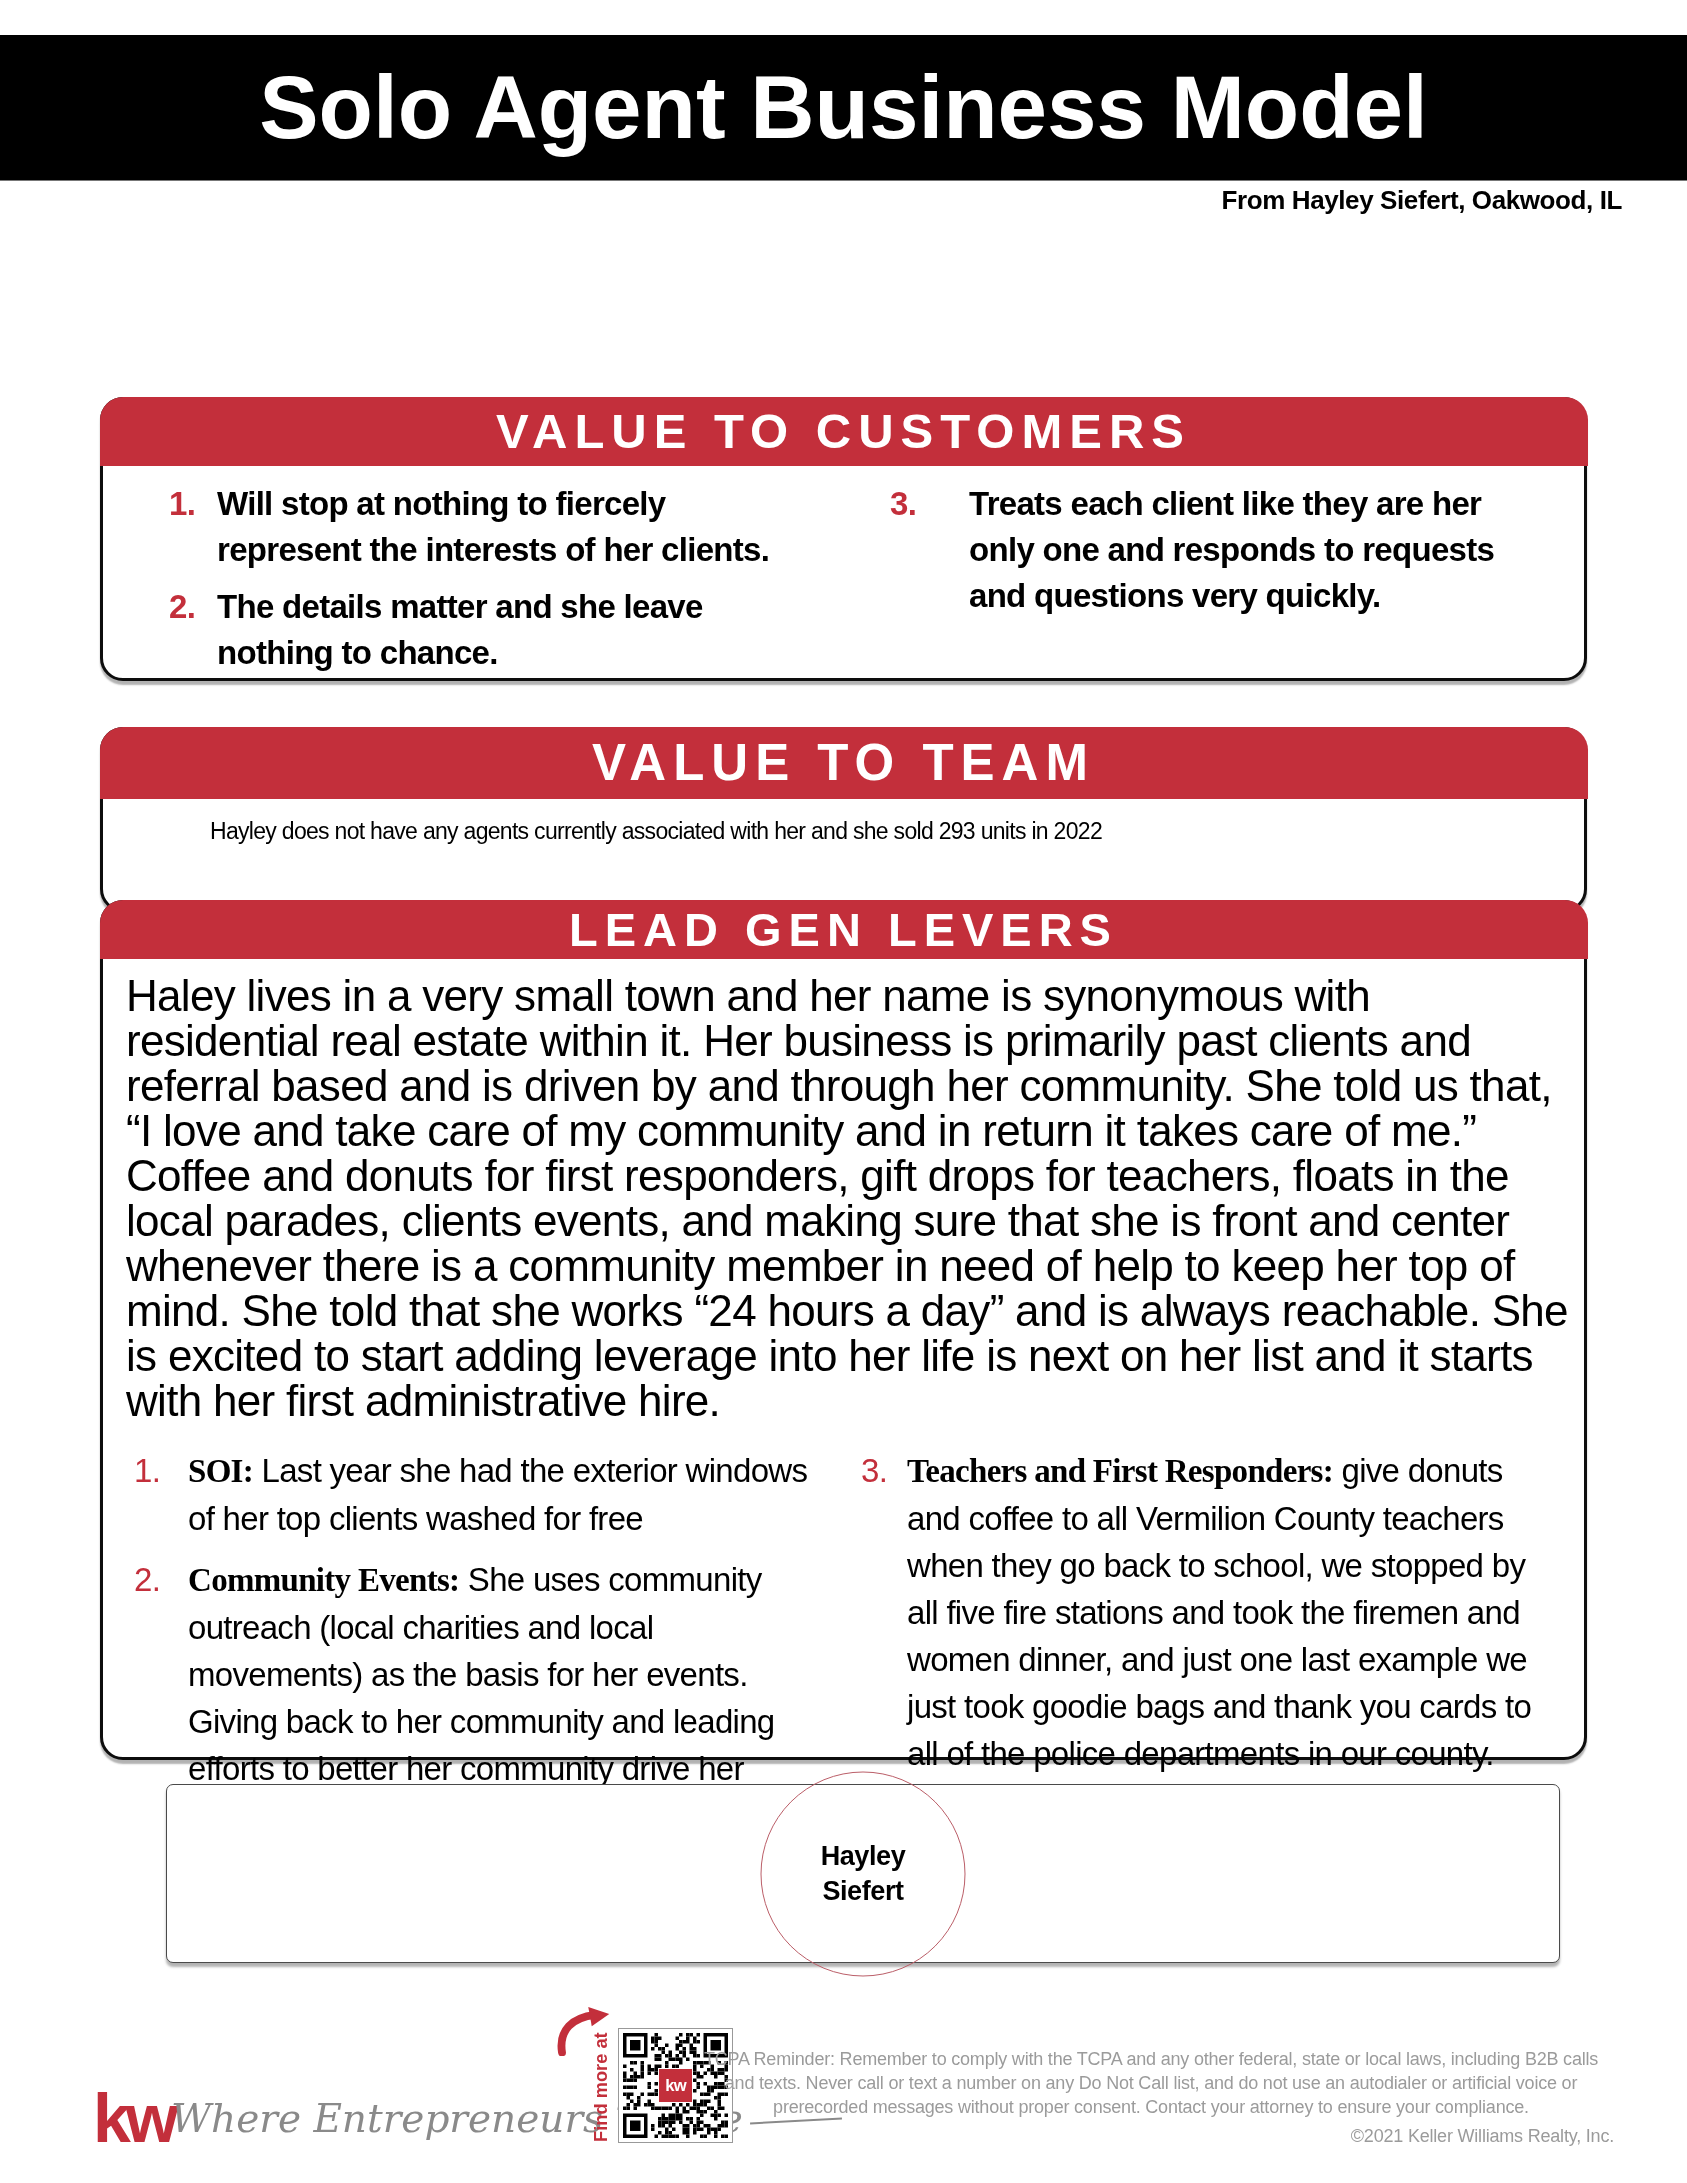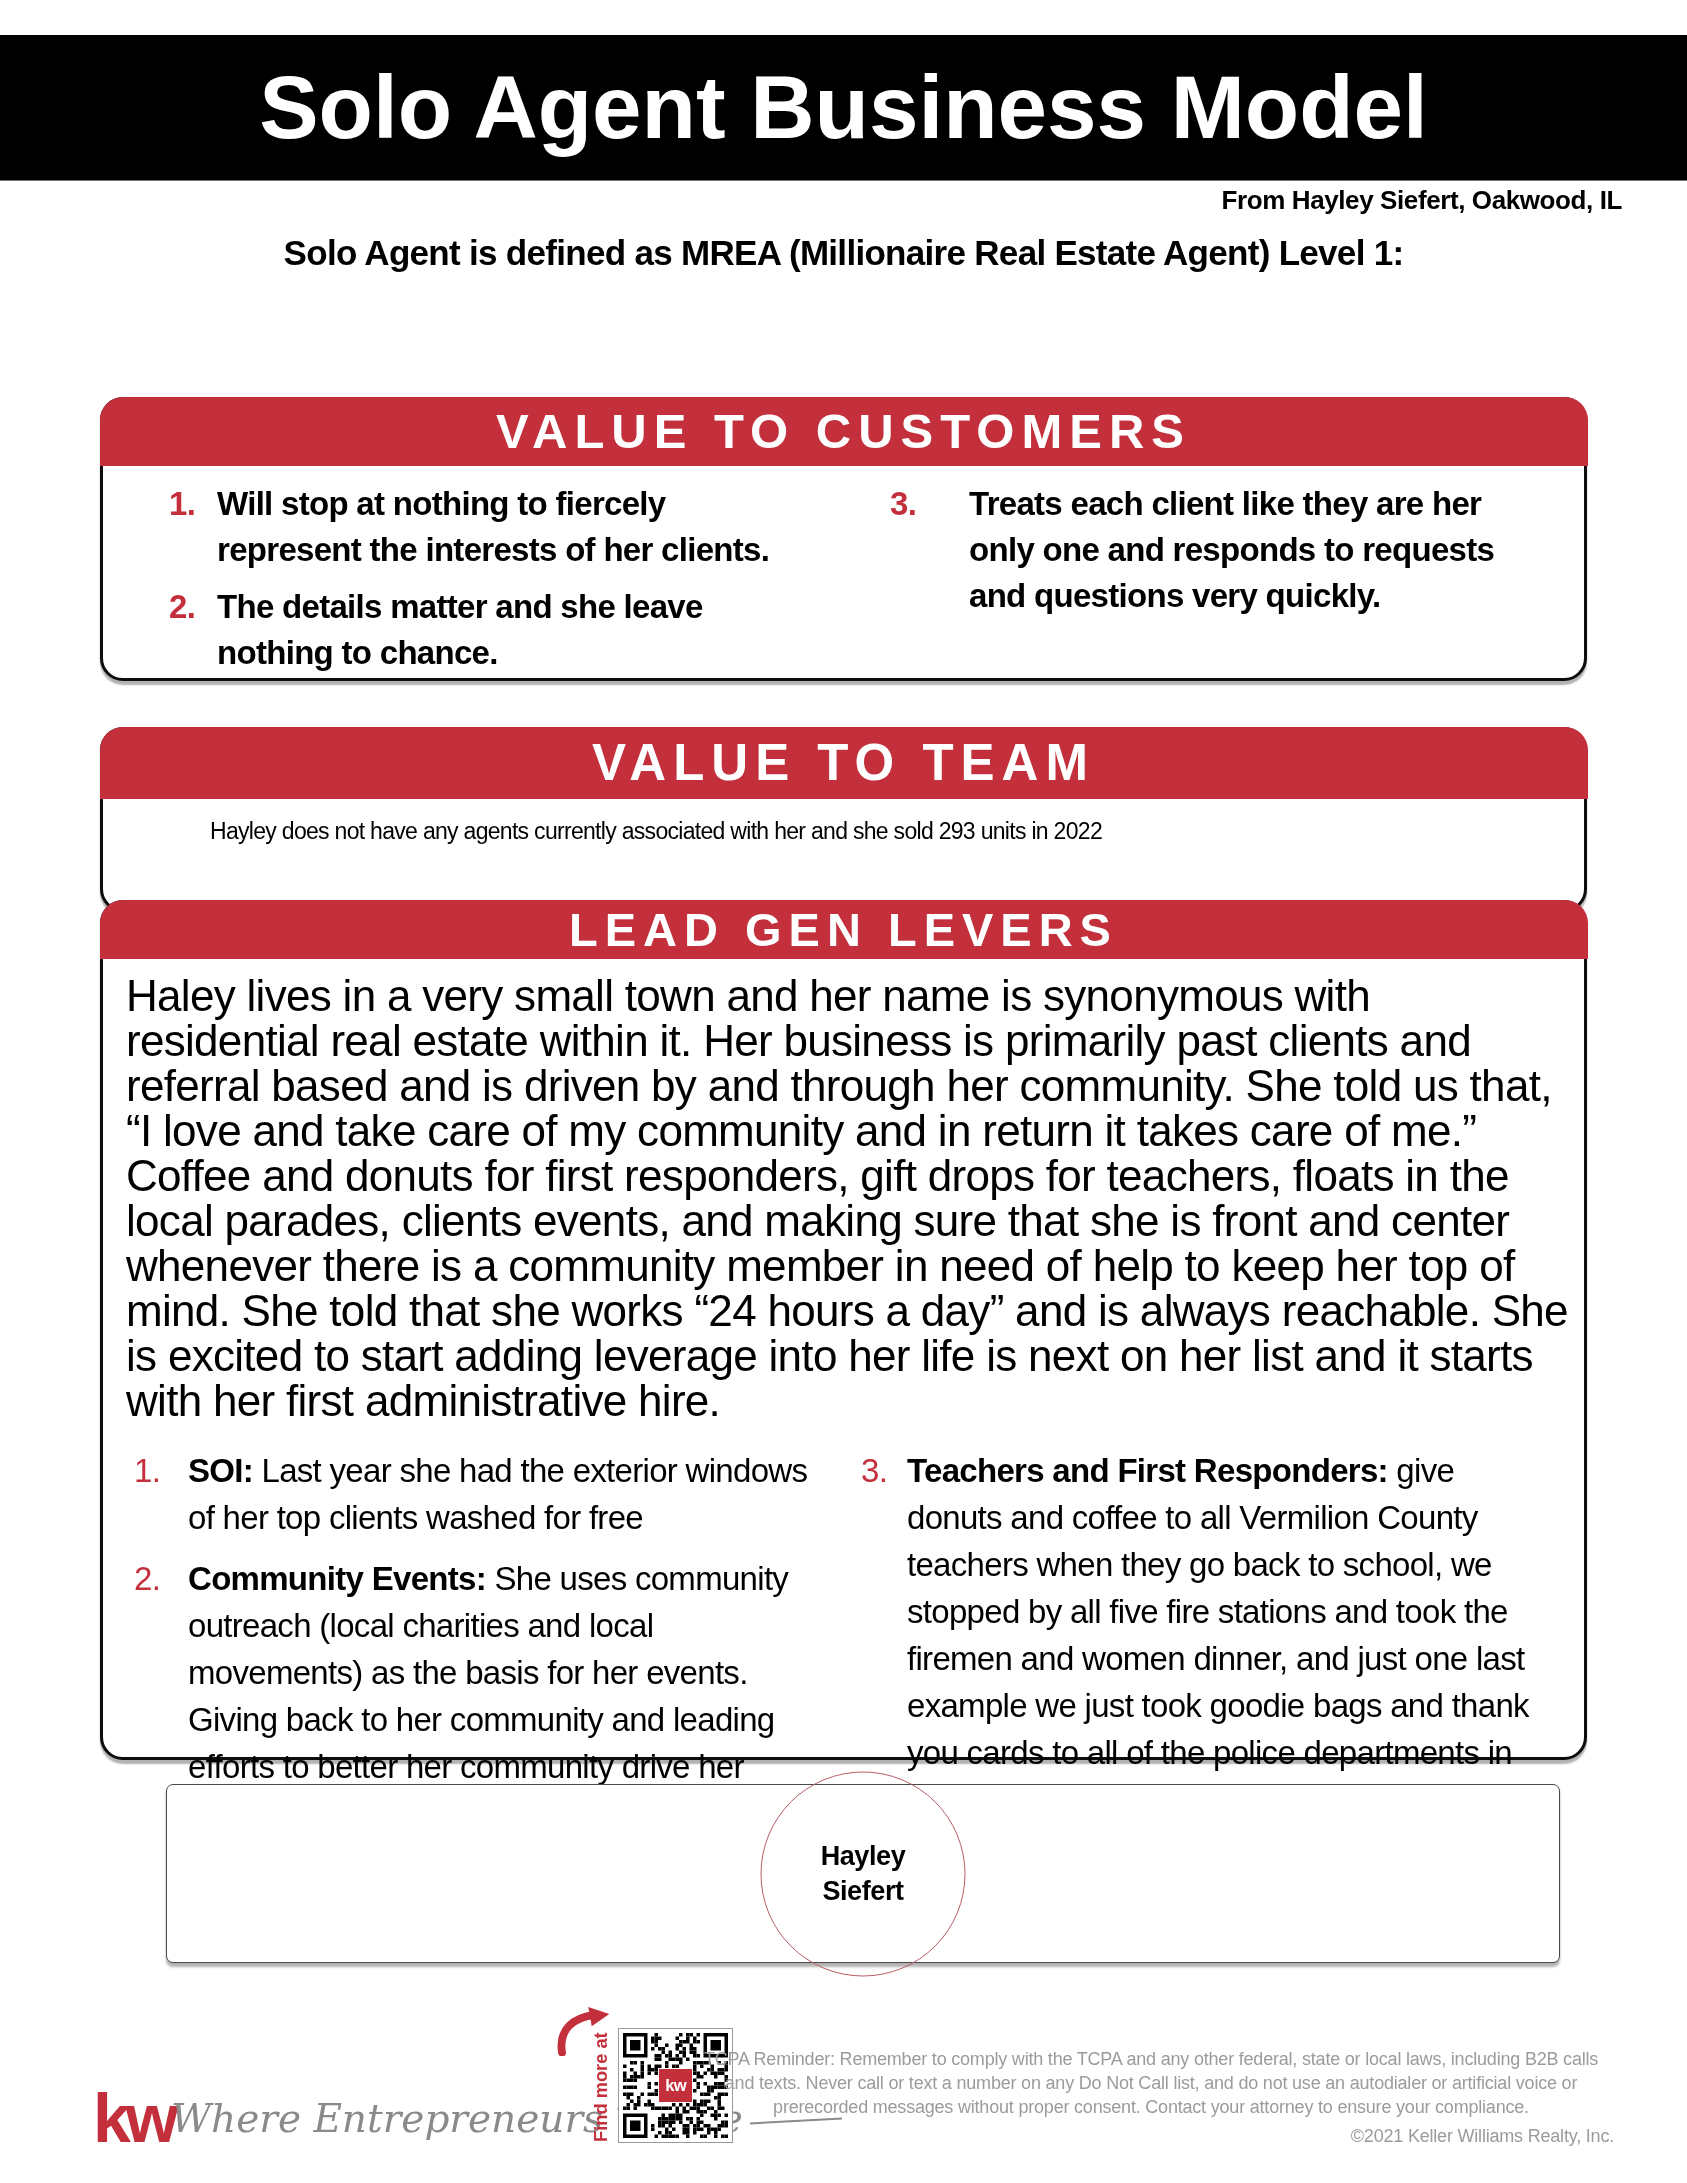--- a/index.html
+++ b/index.html
@@ -61,21 +61,21 @@
   
   #box-lgl{top:900px;height:860px;}
   #box-lgl .box-header{height:59px;font-size:47px;}
   .lgl-para{padding:14px 10px 0 23px;font-size:44px;line-height:45px;letter-spacing:-0.7px;}
   .lgl-cols{display:flex;padding:24.5px 26px 0 31px;font-size:33px;line-height:47px;letter-spacing:-0.7px;}
   .lgl-col1{width:680px;}
   .lgl-col2{width:677px;margin-left:47px;}
   .lgl-item{display:flex;margin-bottom:14px;}
   .lgl-item .num{color:var(--red);width:54px;flex:none;}
   .lgl-col2 .lgl-item .num{width:46px;}
-  .lgl-item .lbl{font-weight:700;}
+  .lgl-item .lbl{font-weight:700;font-family:Liberation Serif, serif;}
   .lgl-item .txt{flex:1;}
   
   .agent-box{
     position:absolute;left:166px;top:1784px;width:1394px;height:179px;
     border:1.7px solid #4a4a4a;border-radius:7px;box-sizing:border-box;background:#fff;
     box-shadow:0 3.5px 2.6px rgba(0,0,0,0.30);
   }
   .agent-circle{
     position:absolute;left:50%;top:50%;transform:translate(-50%,-50%);
     width:203px;height:203px;border:1.7px solid #bb5e68;border-radius:50%;
@@ -118,21 +118,20 @@
 </style>
 </head>
 <body>
 
 <div class="title-band">
   <h1>Solo Agent Business Model</h1>
 </div>
 <div class="from-line">From Hayley Siefert, Oakwood, IL</div>
 
 <div class="definition">
-  <div class="def-bold">Solo Agent is defined as MREA (Millionaire Real Estate Agent) Level 1:</div>
 </div>
 
 <div class="box" id="box-vtc">
   <div class="box-header">VALUE TO CUSTOMERS</div>
   <div class="vtc-cols">
     <div class="vtc-col1">
       <div class="vtc-item">
         <span class="num">1.</span>
         <span class="txt">Will stop at nothing to fiercely represent the interests of her clients.</span>
       </div>

